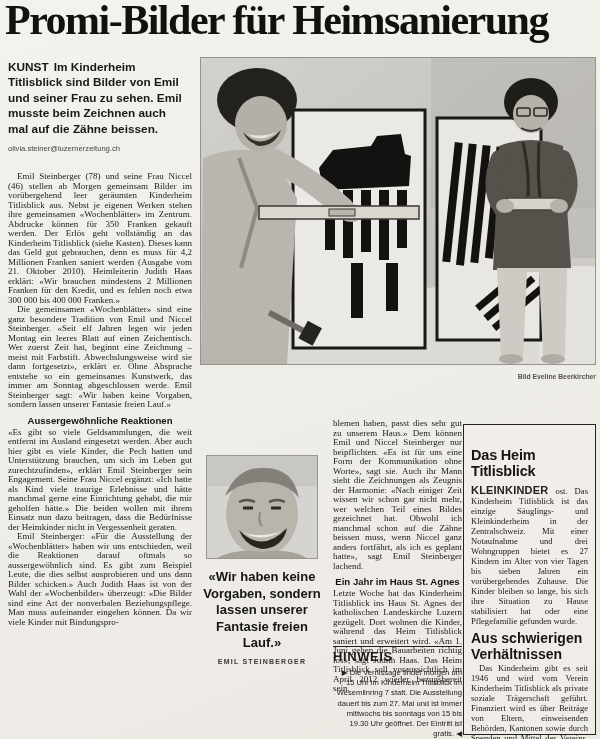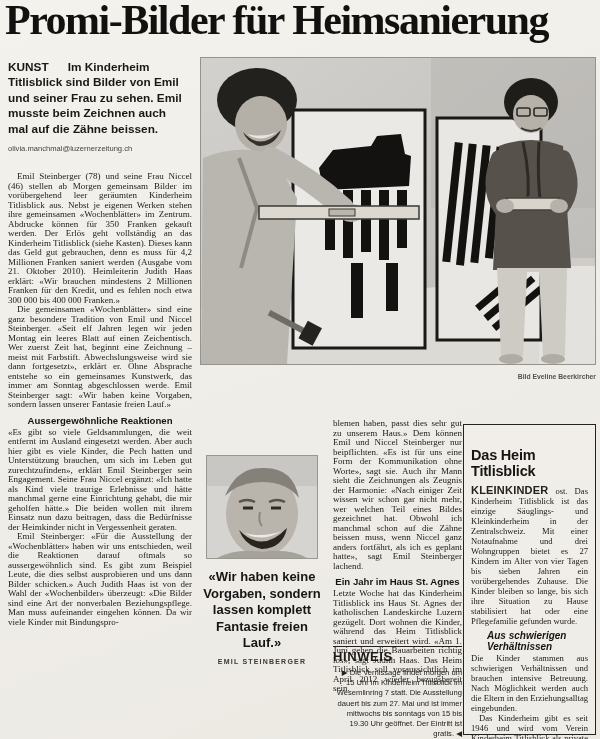--- a/index.html
+++ b/index.html
@@ -11,21 +11,21 @@
   .headline{
     position:absolute;left:5px;top:-4px;width:592px;margin:0;
     font-family:"Liberation Serif",serif;font-weight:bold;
     font-size:42px;letter-spacing:-1.5px;color:#121110;white-space:nowrap;
   }
   .lead{
     position:absolute;left:8px;top:60px;width:181px;
     font-family:"Liberation Sans",sans-serif;font-weight:bold;
     font-size:11.8px;line-height:15.4px;color:#191816;
   }
-  .lead .kicker{margin-right:19px;text-align:center;}
+  .lead .kicker{margin-right:5px;text-align:center;}
   .byline{position:absolute;left:8px;top:143px;width:181px;font-family:"Liberation Sans",sans-serif;}
   .byline-name{font-weight:bold;font-size:8.6px;letter-spacing:.4px;color:#21201e;}
   .byline-email{font-size:7.6px;color:#44433f;margin-top:1px;}
   .col{position:absolute;text-align:justify;font-size:9px;line-height:9.5px;color:#22211f;}
   .col p{margin:0;}
   .col p.indent{text-indent:9px;}
   .col h3{
     font-family:"Liberation Sans",sans-serif;font-size:9.6px;line-height:11px;
     margin:5px 0 2px 0;color:#161514;text-align:center;
   }
@@ -58,38 +58,38 @@
     position:absolute;left:463px;top:424px;width:133px;height:311px;box-sizing:border-box;
     border:1.5px solid #23221f;padding:22px 7px;background:rgba(244,242,237,.45);
   }
   .sidebar h2{
     margin:0 0 6px 0;font-family:"Liberation Sans",sans-serif;font-weight:bold;
     font-size:14.5px;letter-spacing:-.2px;color:#161514;
   }
   .sidebar p{margin:0;font-size:8.6px;line-height:10px;text-align:justify;color:#22211f;}
   .sidebar p.indent{text-indent:8px;}
   .sidebar h4{
-    margin:4px 0 1px 16px;font-family:"Liberation Sans",sans-serif;
-    font-size:10px;color:#161514;font-style:italic;
+    margin:4px 0 1px 0;font-family:"Liberation Sans",sans-serif;
+    font-size:14px;color:#161514;
   }
   .kicker-sm{font-family:"Liberation Sans",sans-serif;font-weight:bold;font-size:11px;letter-spacing:.2px;}
 </style>
 </head>
 <body>
 
 <div class="page">
 
   <h1 class="headline">Promi-Bilder für Heimsanierung</h1>
 
   <div class="lead">
     <span class="kicker">KUNST</span><span>Im Kinderheim Titlisblick sind Bilder von Emil und seiner Frau zu sehen. Emil musste beim Zeichnen auch mal auf die Zähne beissen.</span>
   </div>
 
   <div class="byline">
-    <div class="byline-email">olivia.manchmal@luzernerzeitung.ch</div>
+    <div class="byline-email">olivia.steiner@luzernerzeitung.ch</div>
   </div>
 
   <div class="col col1">
     <p class="indent">Emil Steinberger (78) und seine Frau Niccel (46) stellen ab Morgen gemeinsam Bilder im vorübergehend leer geräumten Kinderheim Titlisblick aus. Nebst je eigenen Werken stehen ihre gemeinsamen «Wochenblätter» im Zentrum. Abdrucke können für 350 Franken gekauft werden. Der Erlös geht vollständig an das Kinderheim Titlisblick (siehe Kasten). Dieses kann das Geld gut gebrauchen, denn es muss für 4,2 Millionen Franken saniert werden (Ausgabe vom 21. Oktober 2010). Heimleiterin Judith Haas erklärt: «Wir brauchen mindestens 2 Millionen Franken für den Kredit, und es fehlen noch etwa 300 000 bis 400 000 Franken.»</p>
     <p class="indent">Die gemeinsamen «Wochenblätter» sind eine ganz besondere Tradition von Emil und Niccel Steinberger. «Seit elf Jahren legen wir jeden Montag ein leeres Blatt auf einen Zeichentisch. Wer zuerst Zeit hat, beginnt eine Zeichnung – meist mit Farbstift. Abwechslungsweise wird sie dann fortgesetzt», erklärt er. Ohne Absprache entstehe so ein gemeinsames Kunstwerk, das immer am Sonntag abgeschlossen werde. Emil Steinberger sagt: «Wir haben keine Vorgaben, sondern lassen unserer Fantasie freien Lauf.»</p>
     <h3>Aussergewöhnliche Reaktionen</h3>
     <p>«Es gibt so viele Geldsammlungen, die weit entfernt im Ausland eingesetzt werden. Aber auch hier gibt es viele Kinder, die Pech hatten und Unterstützung brauchen, um sich im Leben gut zurechtzufinden», erklärt Emil Steinberger sein Engagement. Seine Frau Niccel ergänzt: «Ich hatte als Kind viele traurige Erlebnisse und hätte manchmal gerne eine Einrichtung gehabt, die mir geholfen hätte.» Die beiden wollen mit ihrem Einsatz nun dazu beitragen, dass die Bedürfnisse der Heimkinder nicht in Vergessenheit geraten.</p>
     <p class="indent">Emil Steinberger: «Für die Ausstellung der «Wochenblätter» haben wir uns entschieden, weil die Reaktionen darauf oftmals so aussergewöhnlich sind. Es gibt zum Beispiel Leute, die dies selbst ausprobieren und uns dann Bilder schicken.» Auch Judith Haas ist von der Wahl der «Wochenbilder» überzeugt: «Die Bilder sind eine Art der nonverbalen Beziehungspflege. Man muss aufeinander eingehen können. Da wir viele Kinder mit Bindungspro-</p>
   </div>
 
@@ -186,36 +186,35 @@
         <ellipse cx="55" cy="58" rx="36" ry="42" fill="#b9b4ac"></ellipse>
         <path d="M18 40 Q30 10 58 12 Q86 12 92 42 Q80 26 55 26 Q32 26 18 40 Z" fill="#84817a"></path>
         <path d="M32 46 Q40 42 48 46 M62 46 Q70 42 78 46" stroke="#57534c" stroke-width="2.5" fill="none"></path>
         <path d="M36 52 L46 52 M64 52 L74 52" stroke="#2c2924" stroke-width="3"></path>
         <path d="M53 56 Q51 66 55 70" stroke="#8c877f" stroke-width="2" fill="none"></path>
         <path d="M32 74 Q55 98 80 72 Q76 92 55 93 Q38 90 32 74 Z" fill="#2a241f"></path>
         <path d="M37 77 Q55 87 75 75 Q56 82 37 77 Z" fill="#eceae6"></path>
         <path d="M10 102 Q30 92 55 96 Q82 92 100 102 Z" fill="#a5a29b"></path>
       </svg>
     </div>
-    <div class="pullquote">«Wir haben keine Vorgaben, sondern lassen komplett Fantasie freien Lauf.»</div>
+    <div class="pullquote">«Wir haben keine Vorgaben, sondern lassen unserer Fantasie freien Lauf.»</div>
     <div class="pq-attr">EMIL STEINBERGER</div>
   </div>
 
   <div class="col col3">
     <p>blemen haben, passt dies sehr gut zu unserem Haus.» Dem können Emil und Niccel Steinberger nur beipflichten. «Es ist für uns eine Form der Kommunikation ohne Worte», sagt sie. Auch ihr Mann sieht die Zeichnungen als Zeugnis der Harmonie: «Nach einiger Zeit wissen wir schon gar nicht mehr, wer welchen Teil eines Bildes gezeichnet hat. Obwohl ich manchmal schon auf die Zähne beissen muss, wenn Niccel ganz anders fortfährt, als ich es geplant hatte», sagt Emil Steinberger lachend.</p>
     <h3>Ein Jahr im Haus St. Agnes</h3>
     <p>Letzte Woche hat das Kinderheim Titlisblick ins Haus St. Agnes der katholischen Landeskirche Luzern gezügelt. Dort wohnen die Kinder, während das Heim Titlisblick saniert und erweitert wird. «Am 1. Juni gehen die Bauarbeiten richtig los», sagt Judith Haas. Das Heim Titlisblick soll voraussichtlich im April 2012 wieder bezugsbereit sein.</p>
   </div>
 
   <div class="hinweis">
     <div class="hinweis-label">HINWEIS</div>
     <p class="hinweis-text"><span>▶</span> <span>Die Vernissage findet morgen um 15 Uhr im Kinderheim Titlisblick im Wesemlinring 7 statt. Die Ausstellung dauert bis zum 27. Mai und ist immer mittwochs bis sonntags von 15 bis 19.30 Uhr geöffnet. Der Eintritt ist gratis.</span> <span>◀</span></p>
   </div>
 
   <aside class="sidebar">
     <h2>Das Heim Titlisblick</h2>
     <p><span class="kicker-sm">KLEINKINDER</span> <span>ost. Das Kinderheim Titlisblick ist das einzige Säuglings- und Kleinkinderheim in der Zentralschweiz. Mit einer Notaufnahme und drei Wohngruppen bietet es 27 Kindern im Alter von vier Tagen bis sieben Jahren ein vorübergehendes Zuhause. Die Kinder bleiben so lange, bis sich ihre Situation zu Hause stabilisiert hat oder eine Pflegefamilie gefunden wurde.</span></p>
     <h4>Aus schwierigen Verhältnissen</h4>
-    <p>Die Kinder stammen aus schwierigen Verhältnissen und brauchen intensive Betreuung. Nach Möglichkeit werden auch die Eltern in den Erziehungsalltag eingebunden.</p>
     <p class="indent">Das Kinderheim gibt es seit 1946 und wird vom Verein Kinderheim Titlisblick als private soziale Trägerschaft geführt. Finanziert wird es über Beiträge von Eltern, einweisenden Behörden, Kantonen sowie durch Spenden und Mittel des Vereins. Die Sanierungskosten werden komplett durch das Heim getragen.</p>
   </aside>
 
 </div>
 
 </body></html>

